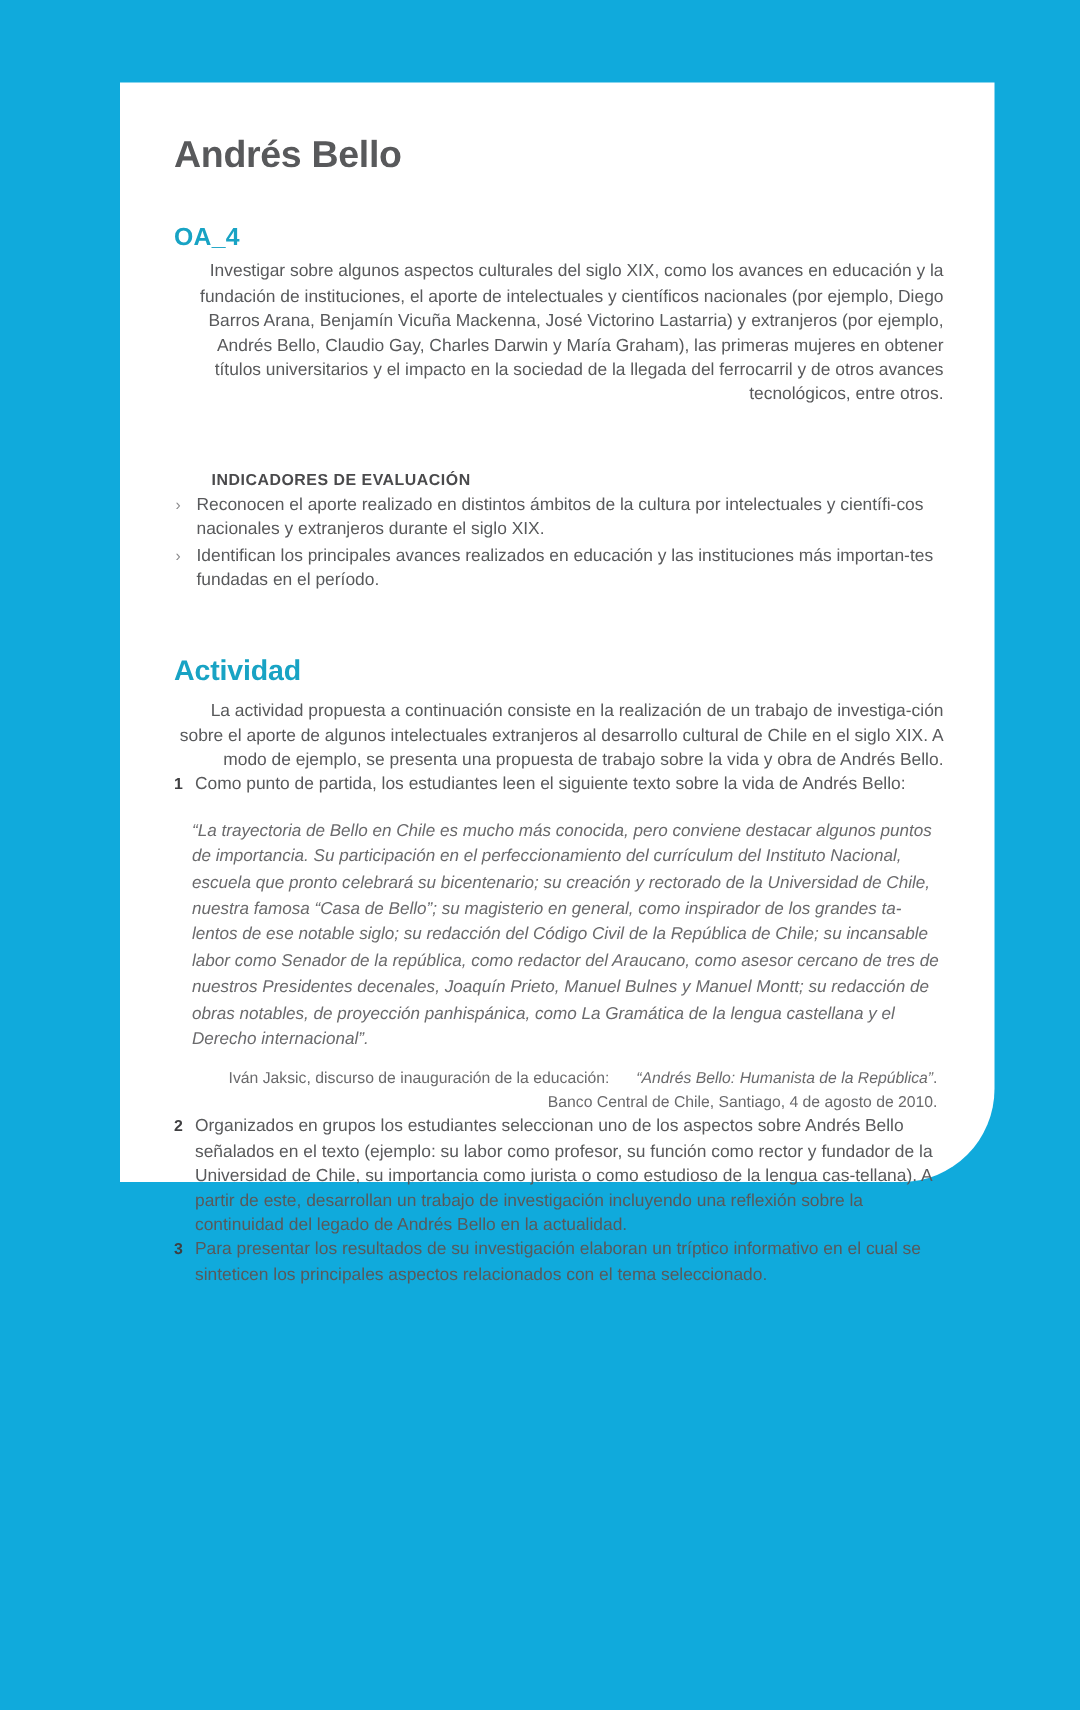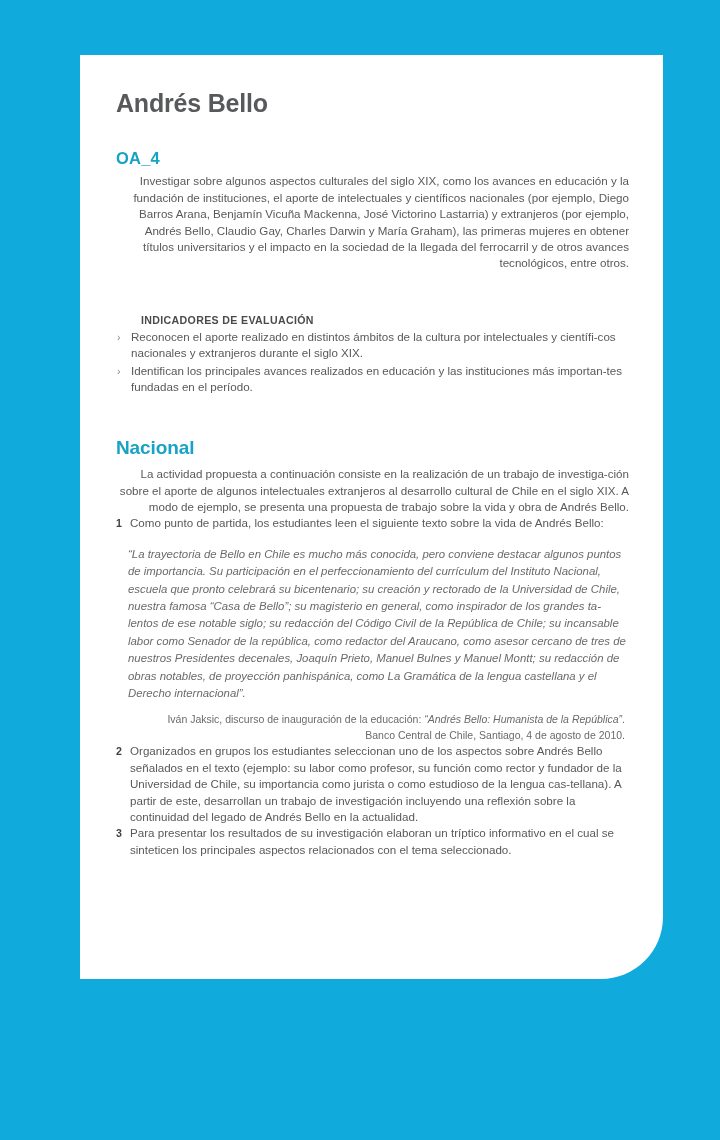--- a/index.html
+++ b/index.html
@@ -12,21 +12,21 @@
     background: #10aadc;
     font-family: "Liberation Sans", sans-serif;
     overflow: hidden;
   }
 
   .page {
     position: absolute;
     left: 80px;
     top: 55px;
     width: 583px;
-    height: 924px;
+    height: 733px;
     background: #ffffff;
     border-bottom-right-radius: 62px;
     box-sizing: border-box;
     padding: 35px 34px 0 36px;
   }
 
   .doc-title {
     font-size: 25px;
     font-weight: bold;
     color: #58595b;
@@ -131,21 +131,21 @@
     margin: 0;
   }
   .quote-source {
     font-size: 10.5px;
     color: #6a6a6c;
     line-height: 15.5px;
     text-align: right;
     margin: 10px 0 0 0;
     padding-right: 2px;
   }
-  .quote-source .em { font-style: italic; }
+  .quote-source .em { font-style: italic; margin-left: 15px; }
 
   .step-gap { margin-top: 22px; }
   .step-gap-small { margin-top: 1px; }
 </style>
 </head>
 <body>
 
 <div class="page">
 
   <h1 class="doc-title">Andrés Bello</h1>
@@ -163,21 +163,21 @@
         <span>Reconocen el aporte realizado en distintos ámbitos de la cultura por intelectuales y científi-cos nacionales y extranjeros durante el siglo XIX.</span>
       </li>
       <li>
         <span class="chev">›</span>
         <span>Identifican los principales avances realizados en educación y las instituciones más importan-tes fundadas en el período.</span>
       </li>
     </ul>
   </div>
 
   <div class="activity-block">
-    <h2 class="section-heading-activity">Nacional</h2>
+    <h2 class="section-heading-activity">Actividad</h2>
     <p class="body-text">La actividad propuesta a continuación consiste en la realización de un trabajo de investiga-ción sobre el aporte de algunos intelectuales extranjeros al desarrollo cultural de Chile en el siglo XIX. A modo de ejemplo, se presenta una propuesta de trabajo sobre la vida y obra de Andrés Bello.</p>
 
     <ol class="num-list step-gap-small">
       <li>
         <span class="num">1</span>
         <span>Como punto de partida, los estudiantes leen el siguiente texto sobre la vida de Andrés Bello:</span>
       </li>
     </ol>
 
     <div class="quote-block">

